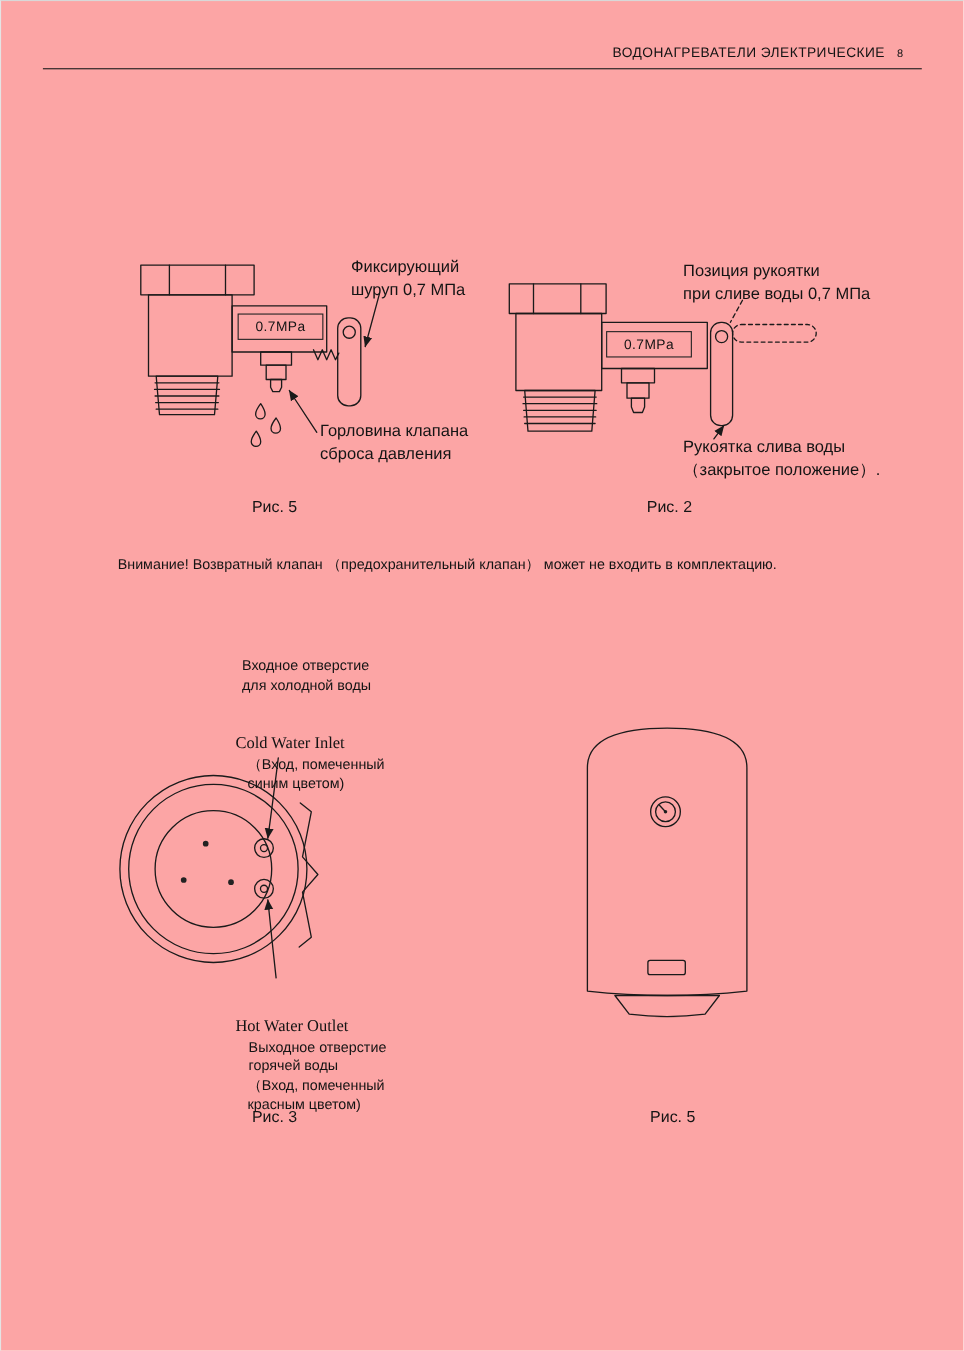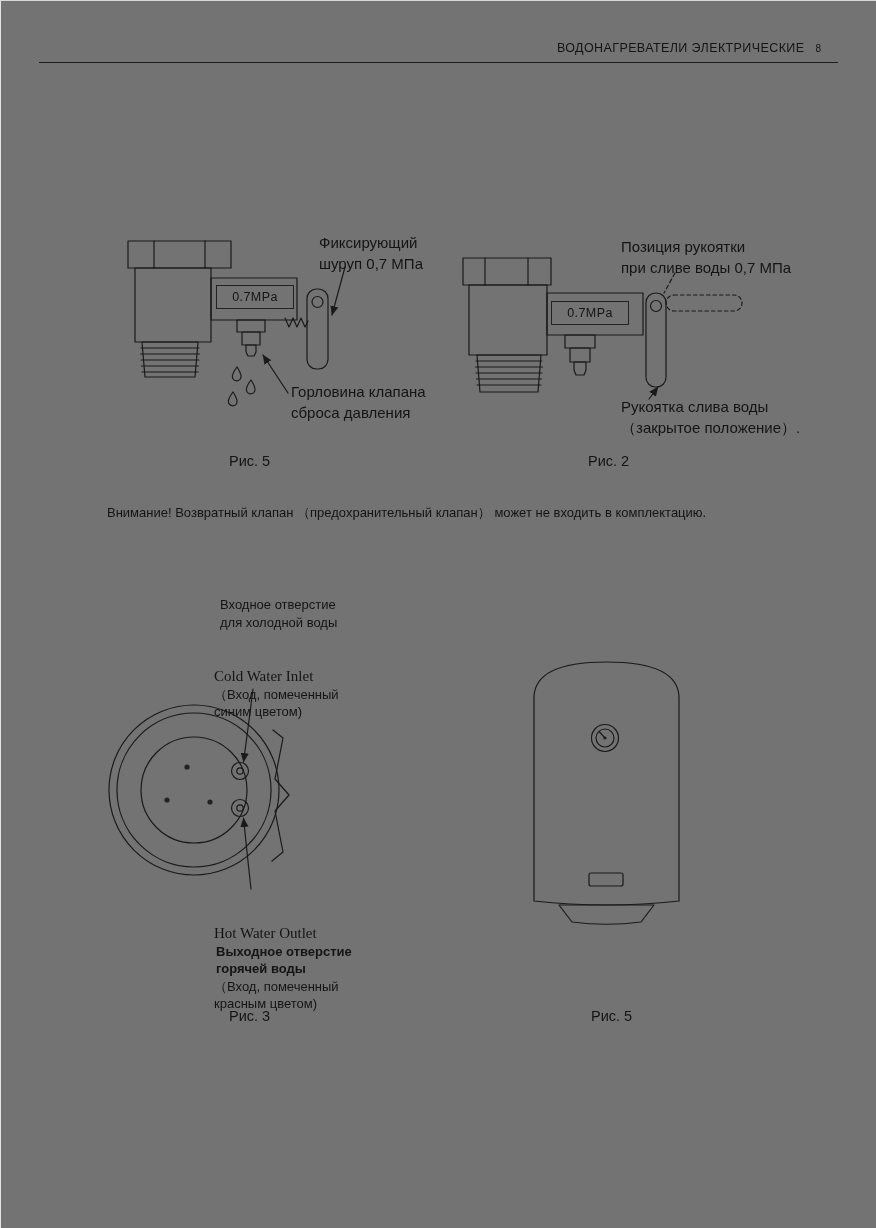--- a/index.html
+++ b/index.html
@@ -1,38 +1,38 @@
 <!DOCTYPE html>
 <html><head>
 <meta charset="utf-8">
 <style>
   * { margin:0; padding:0; box-sizing:border-box; }
   html,body { background:#ffffff; }
   .page {
-    position:relative; width:876px; height:1228px; background:#737373;
+    position:relative; width:876px; height:1228px; background:#fca5a5;
     font-family:"Liberation Sans", sans-serif; color:#141414; overflow:hidden;
     border-top:1px solid #d8d8d8; border-left:1px solid #e4e4e4;
   }
   .hdr { position:absolute; top:40px; right:55px; display:flex; align-items:baseline; gap:11px; }
   .hdr .t { font-size:12.5px; letter-spacing:.4px; }
   .hdr .n { font-size:10px; }
   .rule { position:absolute; top:61px; left:38px; width:799px; height:1.3px; background:#1c1c1c; }
   .lbl { position:absolute; font-size:15px; line-height:1.38; white-space:pre-line; }
   .serifline { font-family:"Liberation Serif", serif; font-size:15px; line-height:1.25; white-space:pre-line;margin-top:36px; }
   .cap { position:absolute; font-size:14.5px; }
   .mpa {
     position:absolute; width:78px; height:24px; border:1.4px solid #222;
     display:flex; align-items:center; justify-content:center;
     font-size:12.5px; letter-spacing:.4px;
   }
   .notice { position:absolute; left:106px; top:503px; width:680px; font-size:13px; }
   svg.art { position:absolute; left:0; top:0; }
   .blk { position:absolute; }
   .blk .ru1 { font-size:13px; line-height:1.35; white-space:pre-line; margin-left:6px; }
-  .blk .note { font-size:13px; line-height:1.35; white-space:pre-line; margin-left:0; }
+  .blk .note { font-size:13px; line-height:1.35; white-space:pre-line; margin-left:11px; }
 </style>
 </head>
 <body>
 
 <div class="page">
 
   <svg class="art" width="876" height="1228" viewBox="0 0 876 1228" fill="none" stroke="#1a1a1a" stroke-width="1.2" stroke-linejoin="round" stroke-linecap="round">
     <defs>
       <marker id="arrow" markerWidth="9" markerHeight="9" refX="7.5" refY="4" orient="auto">
         <path d="M0,0.6 L8,4 L0,7.4 Z" fill="#1a1a1a" stroke="none"></path>
@@ -169,21 +169,21 @@
   <div class="blk" style="left:213px; top:595px;">
     <div class="ru1">Входное отверстие
 для холодной воды</div>
     <div class="serifline">Cold Water Inlet</div>
     <div class="note">（Вход, помеченный
 синим цветом)</div>
   </div>
 
   <div class="blk" style="left:213px; top:887px;">
     <div class="serifline">Hot Water Outlet</div>
-    <div class="ru1" style="margin-left:2px;font-weight:bold;">Выходное отверстие
+    <div class="ru1" style="margin-left:12px;">Выходное отверстие
 горячей воды</div>
     <div class="note">（Вход, помеченный
 красным цветом)</div>
   </div>
 
   <div class="cap" style="left:228px; top:1007px;">Рис. 3</div>
 
   <div class="cap" style="left:590px; top:1007px;">Рис. 5</div>
 
 </div>

